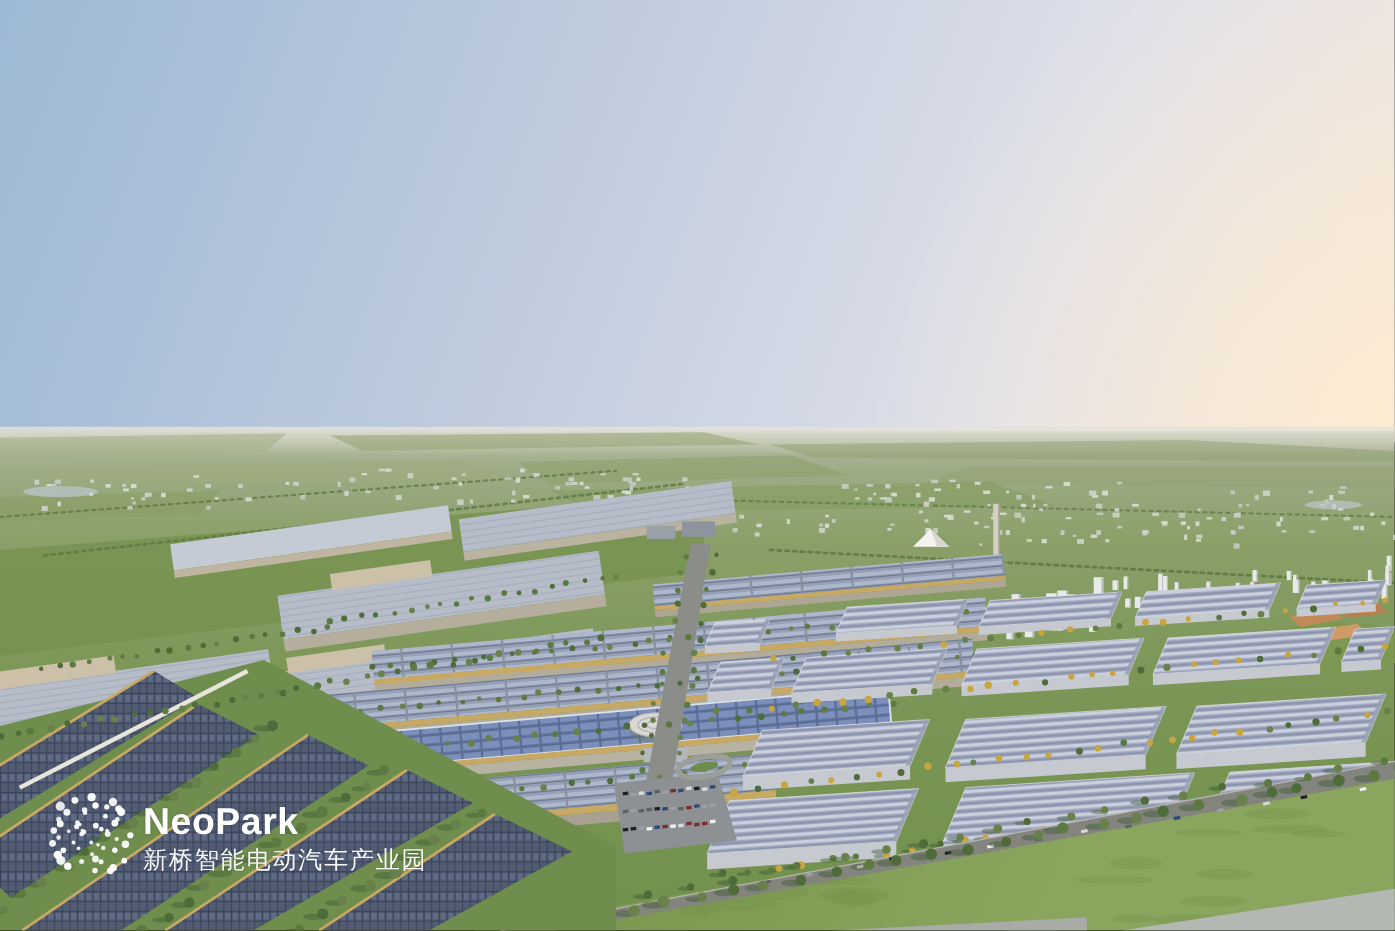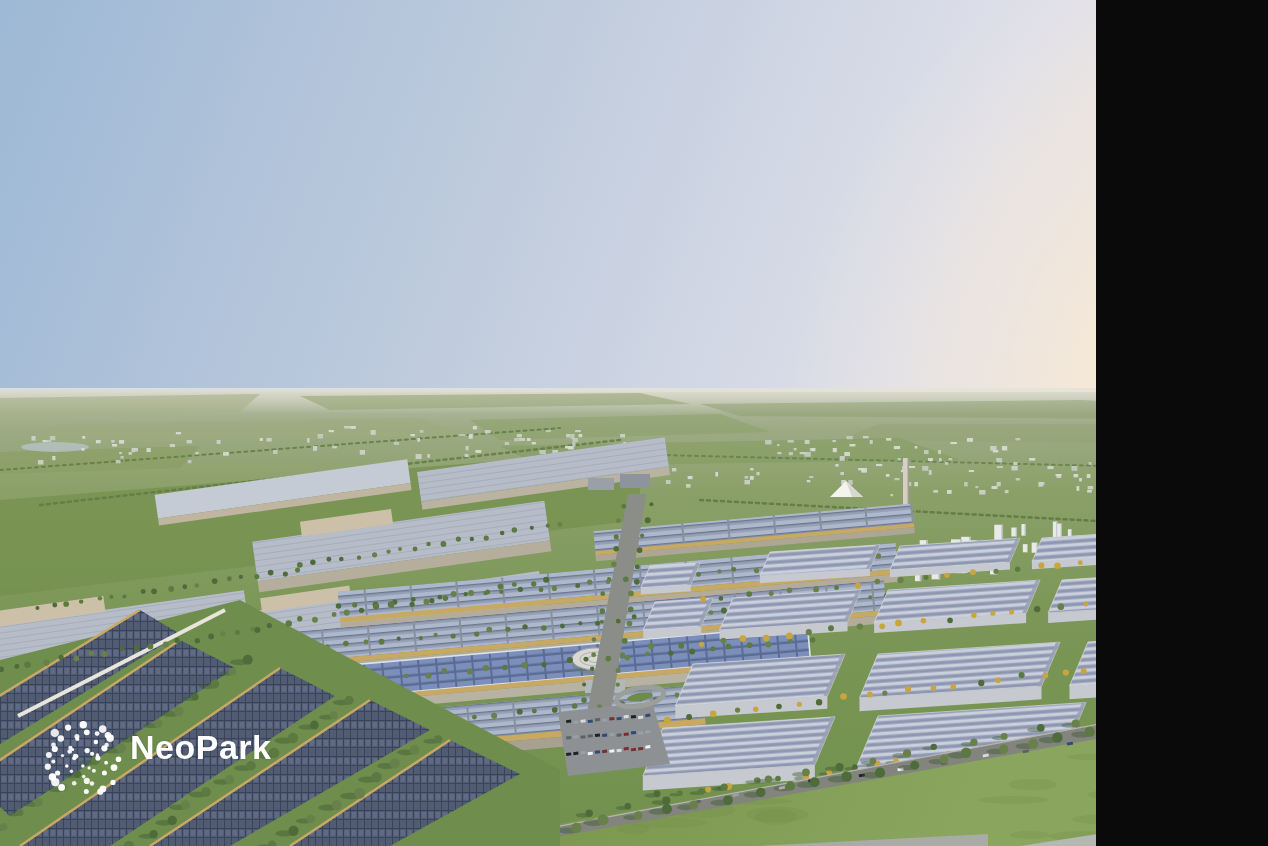--- a/index.html
+++ b/index.html
@@ -1,17 +1,17 @@
 <!DOCTYPE html>
 <html><head>
 <meta charset="utf-8">
 <style>
   html,body{margin:0;padding:0;background:#0a0a0a;}
   .stage{
-    position:relative;width:1096px;height:846px;overflow:hidden;
+    position:relative;width:1268px;height:846px;overflow:hidden;
     font-family:"Liberation Sans","DejaVu Sans",sans-serif;
   }
   .stage svg.scene{position:absolute;left:0;top:0;width:1268px;height:846px;display:block;}
   .logo{position:absolute;left:0;top:0;width:480px;height:140px;color:#fff;pointer-events:none;}
   .dotmark{position:absolute;left:36px;top:710px;}
   .brandtext{position:absolute;left:130px;top:730px;white-space:nowrap;}
   .brandname{
     font-size:34px;font-weight:bold;letter-spacing:0.5px;line-height:1.0;
     color:#ffffff;text-shadow:0 0 2px rgba(40,50,70,.35);
   }
@@ -1216,15 +1216,16 @@
         <circle cx="38.7" cy="45.2" r="1.5" fill="#ffffff" opacity="0.95"></circle>
         <circle cx="40.0" cy="46.3" r="2.4" fill="#ffffff" opacity="0.95"></circle>
         <circle cx="33.7" cy="41.5" r="2.3" fill="#ffffff" opacity="0.95"></circle>
         <circle cx="38.2" cy="48.2" r="2.1" fill="#ffffff" opacity="0.95"></circle>
         <circle cx="56.1" cy="43.8" r="2.1" fill="#ffffff" opacity="0.95"></circle>
         <circle cx="53.1" cy="57.9" r="1.6" fill="#ffffff" opacity="0.95"></circle>
         <circle cx="36.6" cy="39.5" r="1.6" fill="#ffffff" opacity="0.95"></circle>
       </svg>
   <div class="brandtext">
     <div class="brandname">NeoPark</div>
+    <div class="brandsub">新桥智能电动汽车产业园</div>
   </div>
 </div>
 </div>
 
 </body></html>

